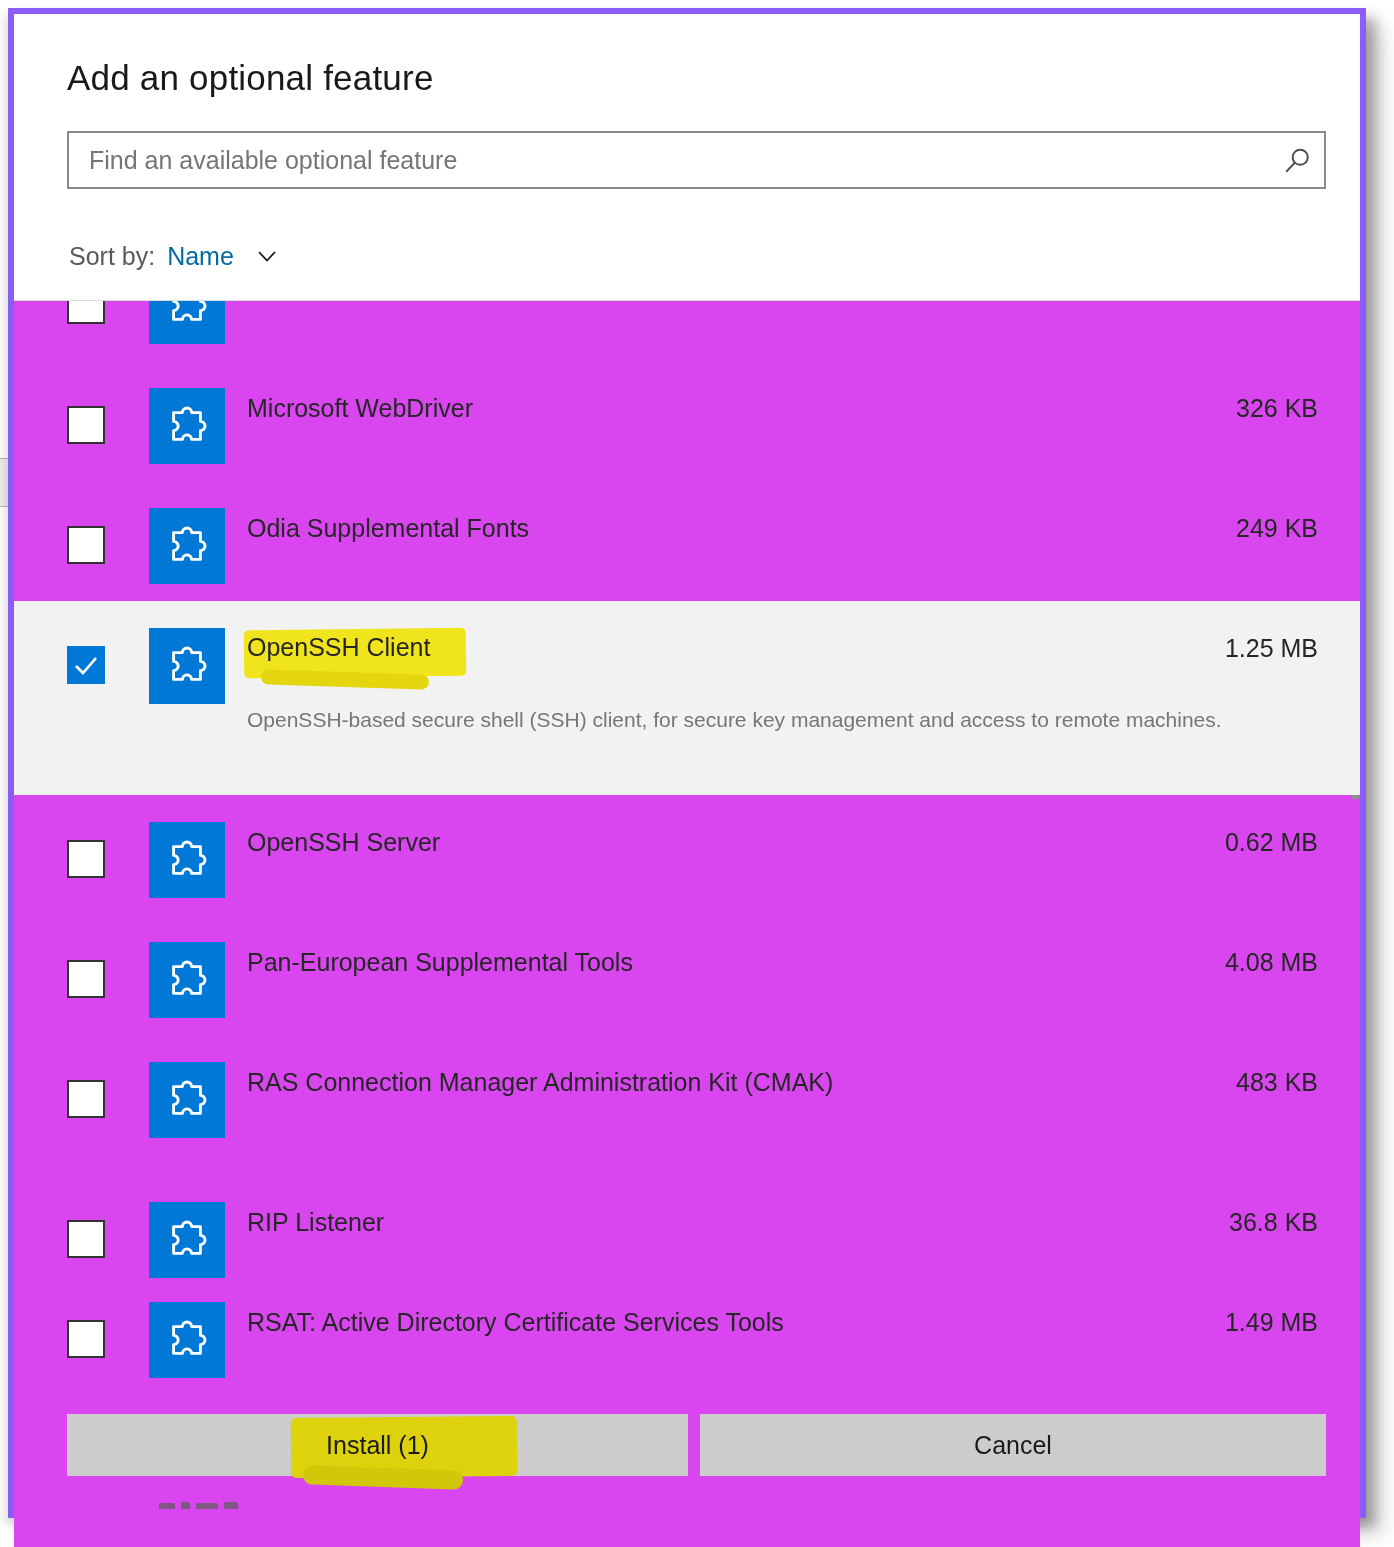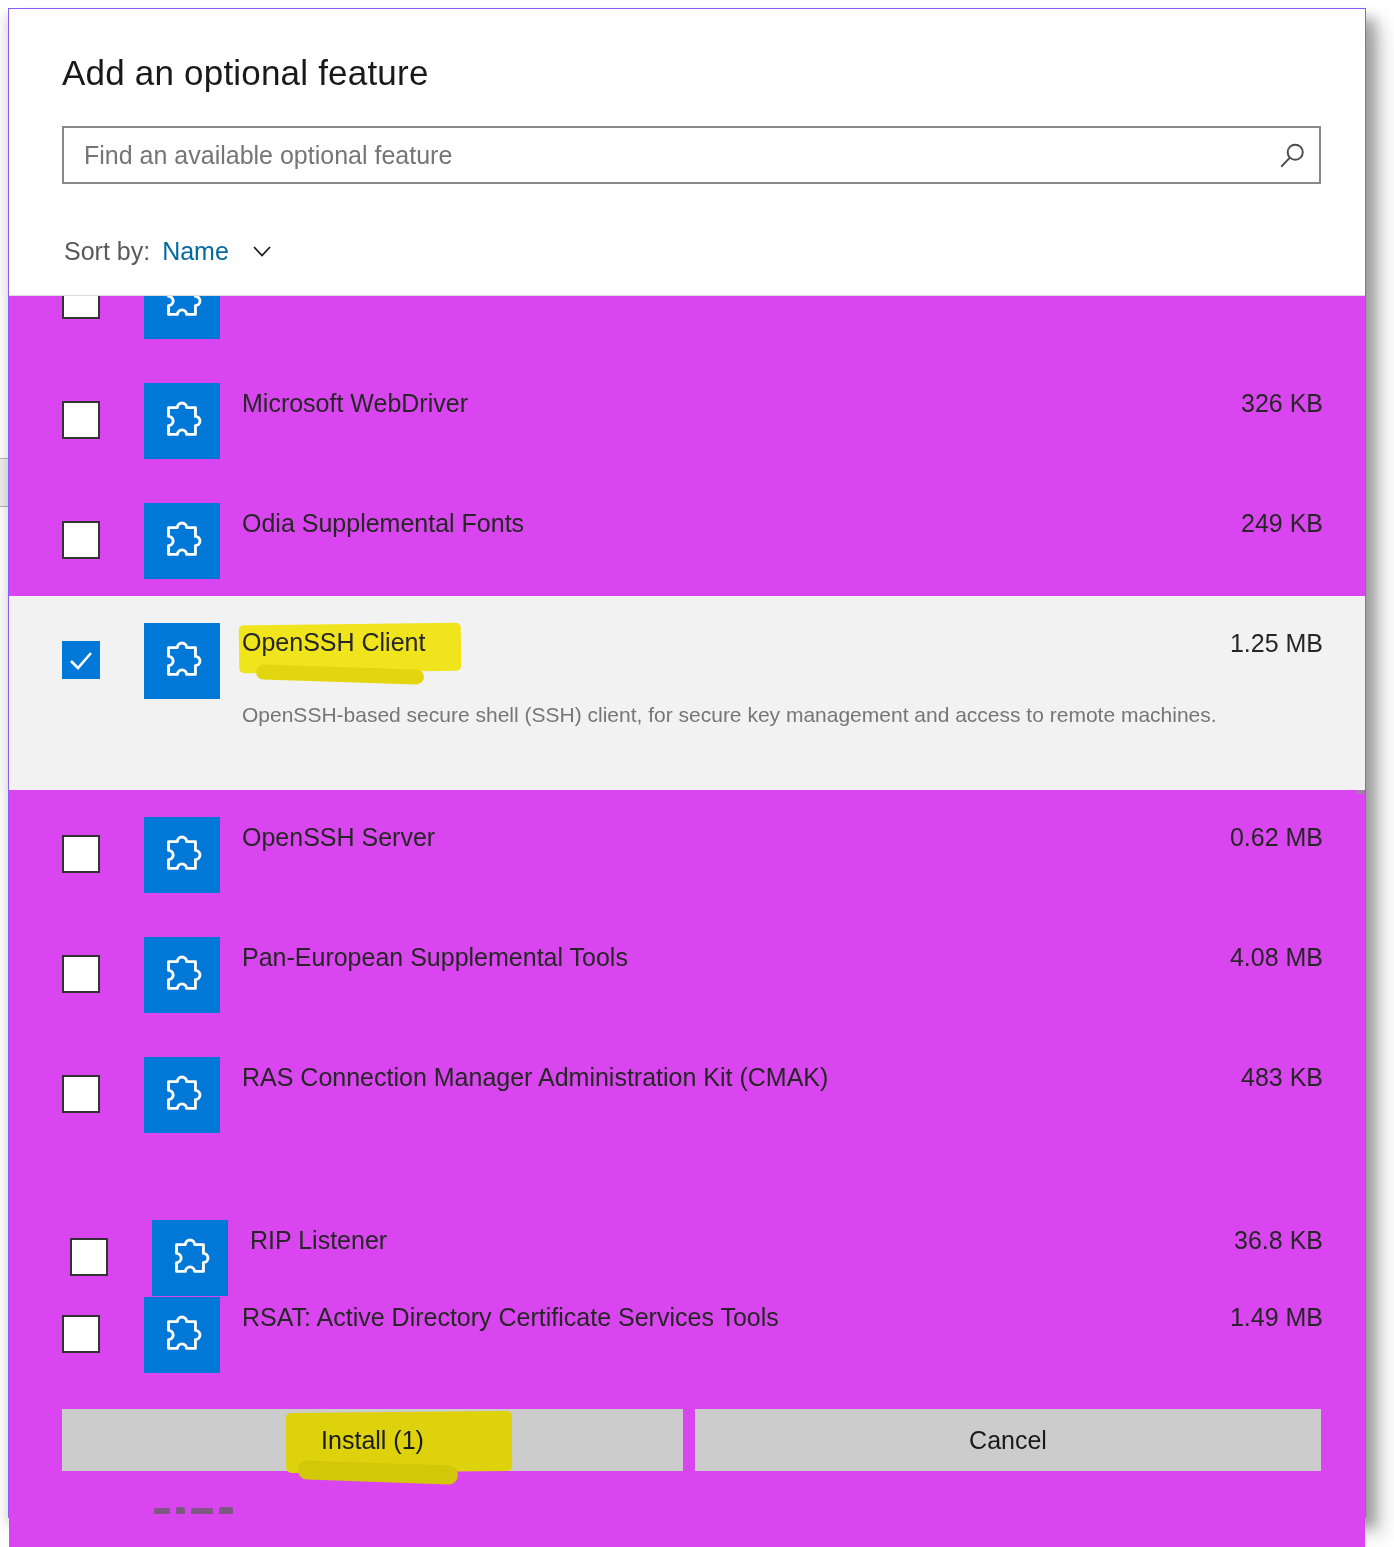--- a/index.html
+++ b/index.html
@@ -10,21 +10,21 @@
     -webkit-font-smoothing:antialiased;
   }
   
   .bg-artifact{
     position:absolute;left:0;top:458px;width:9px;height:47px;
     background:#eeeeee;border-top:1px solid #b5b5b5;border-bottom:1px solid #b5b5b5;
   }
   
   .dialog{
     position:absolute;left:8px;top:8px;width:1358px;height:1510px;
-    box-sizing:border-box;border:1px solid #8b5cf6;background:#ffffff;
+    box-sizing:border-box;border:6px solid #8b5cf6;background:#ffffff;
     box-shadow:10px 10px 12px rgba(0,0,0,.30), 18px 18px 22px rgba(0,0,0,.12), -5px 6px 9px rgba(0,0,0,.10);
   }
   .title{
     position:absolute;left:53px;top:44px;
     font-size:35px;color:#191919;letter-spacing:.2px;font-weight:400;
   }
   
   .searchbox{
     position:absolute;left:53px;top:117px;width:1259px;height:58px;box-sizing:border-box;
     border:2px solid #898989;background:#fff;
@@ -212,21 +212,21 @@
     </span>
     <span class="tile">
       <svg width="46" height="46" viewBox="0 0 24 24">
         <path d="M5 5 H9.6 A2.4 2.4 0 1 1 14.4 5 H19 V9.6 A2.4 2.4 0 1 1 19 14.4 V19 H14.4 A2.4 2.4 0 1 0 9.6 19 H5 V14.4 A2.4 2.4 0 1 0 5 9.6 Z" fill="none" stroke="#ffffff" stroke-width="1.5" stroke-linejoin="round"></path>
       </svg>
     </span>
     <span class="label">RAS Connection Manager Administration Kit (CMAK)</span>
     <span class="size">483 KB</span>
 
   </div>
-      <div class="row" style="top: 924px; margin-left: 8px;">
+      <div class="row" style="top: 901px;">
 
     <span class="cb">
       
     </span>
     <span class="tile">
       <svg width="46" height="46" viewBox="0 0 24 24">
         <path d="M5 5 H9.6 A2.4 2.4 0 1 1 14.4 5 H19 V9.6 A2.4 2.4 0 1 1 19 14.4 V19 H14.4 A2.4 2.4 0 1 0 9.6 19 H5 V14.4 A2.4 2.4 0 1 0 5 9.6 Z" fill="none" stroke="#ffffff" stroke-width="1.5" stroke-linejoin="round"></path>
       </svg>
     </span>
     <span class="label">RIP Listener</span>

